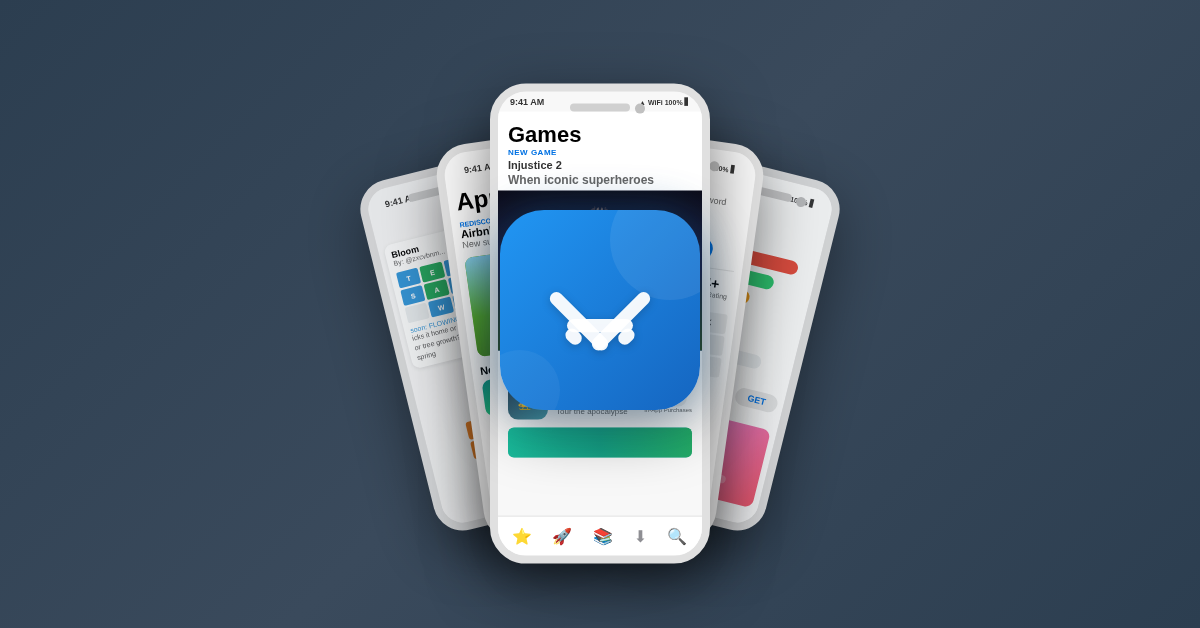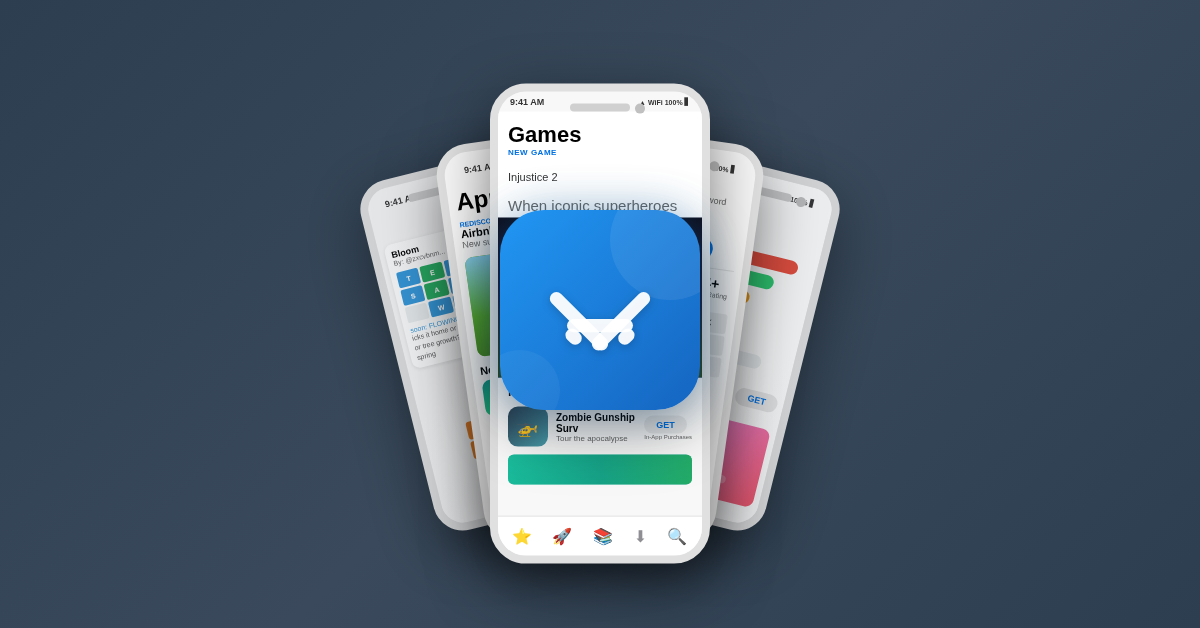--- a/index.html
+++ b/index.html
@@ -113,21 +113,22 @@
     .new-game-label {
       font-size: 8px;
       font-weight: 700;
       color: #0071e3;
       text-transform: uppercase;
       letter-spacing: 0.5px;
     }
     .game-subtitle {
       font-size: 11px;
       color: #333;
-      margin-top: 14px;
+      margin-top: 2px;
+      font-weight: bold;
     }
 
     .injustice-banner {
       width: 100%;
       height: 160px;
       background: linear-gradient(180deg, #1a1a2e 0%, #16213e 40%, #0f3460 100%);
       position: relative;
       overflow: hidden;
     }
 
@@ -786,21 +787,21 @@
             <span>WiFi</span>
             <span>100%</span>
             <span>▋</span>
         </div>
       </div>
 
       <div class="games-header">
         <div class="games-title">Games</div>
         <div class="new-game-label">NEW GAME</div>
         <div class="game-subtitle">Injustice 2</div>
-        <div class="game-subtitle" style="font-size:15px;color:#666">When iconic superheroes</div>
+        <div class="game-subtitle" style="font-size:12px;color:#666">When iconic superheroes</div>
       </div>
 
       <div class="injustice-banner">
 
         <div style="position:absolute;top:0;left:0;right:0;bottom:0;background:linear-gradient(180deg,#0d0d1a 0%,#1a1a3e 50%,#2d4a1e 100%)"></div>
         <div class="character-left"></div>
         <div class="green-glow"></div>
         <div class="character-right"></div>
 
         <div style="position:absolute;top:10px;left:50%;transform:translateX(-50%);color:rgba(255,255,0,0.4);font-size:20px">🦇</div>

